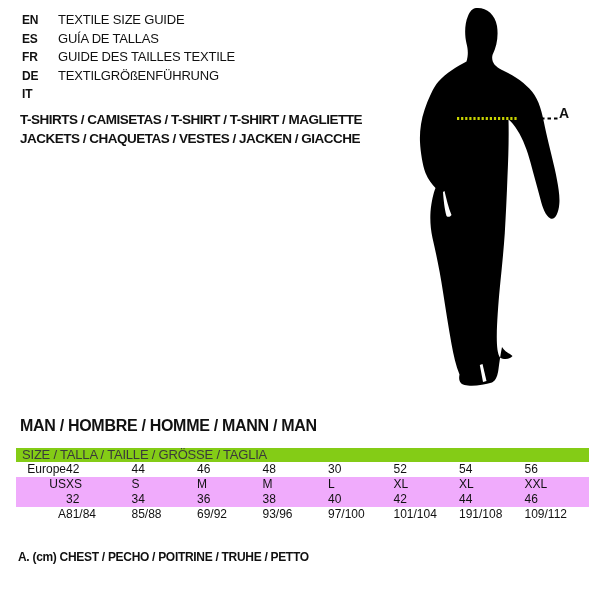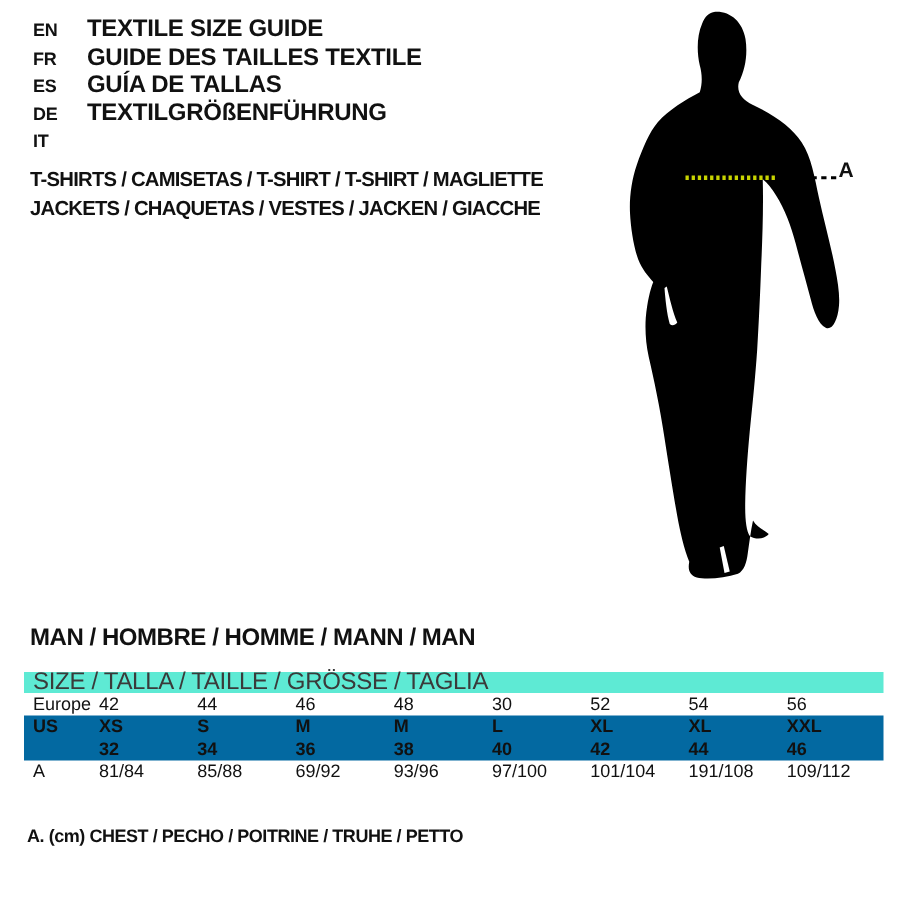--- a/index.html
+++ b/index.html
@@ -4,66 +4,66 @@
 <style>
   html,body{margin:0;padding:0;background:#fff;}
   #canvas{
     position:relative;width:589px;height:600px;background:#ffffff;overflow:hidden;
     font-family:"Liberation Sans",sans-serif;color:#111;
   }
   
   .lang-list{position:absolute;left:22px;top:11px;}
   .lang-row{display:flex;height:18.5px;line-height:18.5px;}
   .lang-code{width:36px;font-weight:bold;font-size:12px;letter-spacing:-0.2px;}
-  .lang-label{font-weight:bold;font-size:16px;letter-spacing:-0.2px;white-space:nowrap;}
+  .lang-label{font-weight:normal;font-size:13px;letter-spacing:-0.2px;white-space:nowrap;}
   
   .categories{position:absolute;left:20px;top:111px;}
   .cat-line{font-weight:bold;font-size:13.5px;letter-spacing:-0.5px;height:18.5px;line-height:18.5px;white-space:nowrap;}
   
   .figure-wrap{position:absolute;left:405px;top:5px;width:180px;height:390px;}
   .figure-wrap svg{display:block;width:180px;height:390px;}
   .body-fill{fill:#000;}
   .notch{fill:#fff;}
   .chest-dash{stroke:#c8d400;stroke-width:3;stroke-dasharray:2.2 1.9;fill:none;}
   .ext-dash{stroke:#000;stroke-width:2;stroke-dasharray:3.5 3;fill:none;}
   .measure-label{
     position:absolute;left:559px;top:105px;font-weight:bold;font-size:14px;line-height:16px;
   }
   
   .section-title{position:absolute;left:20px;top:417px;font-weight:bold;font-size:16px;letter-spacing:-0.3px;white-space:nowrap;}
   
   .size-table{position:absolute;left:16px;top:448px;width:574px;font-size:12px;}
   .t-header{
-    height:14px;line-height:14px;background:#5eead4;color:#3a3a3a;
-    padding-left:6px;letter-spacing:-0.2px;font-size:16px;white-space:nowrap;
+    height:14px;line-height:14px;background:#84cc16;color:#3a3a3a;
+    padding-left:6px;letter-spacing:-0.2px;font-size:13px;white-space:nowrap;
   }
   .t-row{display:grid;grid-template-columns:50px repeat(8,1fr);height:15px;line-height:15px;}
-  .t-row.stripe{background:#0369a1;font-weight:bold;}
-  .t-label{padding-left:6px;text-align:left;}
+  .t-row.stripe{background:#f0abfc;}
+  .t-label{padding-left:6px;text-align:right;}
   .t-cell{text-align:left;}
   
   .footnote{position:absolute;left:18px;top:550px;font-weight:bold;font-size:12px;letter-spacing:-0.3px;white-space:nowrap;}
 </style>
 </head>
 <body>
 
 <div id="canvas">
 
   <div class="lang-list">
     <div class="lang-row">
       <span class="lang-code">EN</span>
       <span class="lang-label">TEXTILE SIZE GUIDE</span>
     </div>
     <div class="lang-row">
+      <span class="lang-code">ES</span>
+      <span class="lang-label">GUÍA DE TALLAS</span>
+    </div>
+    <div class="lang-row">
       <span class="lang-code">FR</span>
       <span class="lang-label">GUIDE DES TAILLES TEXTILE</span>
-    </div>
-    <div class="lang-row">
-      <span class="lang-code">ES</span>
-      <span class="lang-label">GUÍA DE TALLAS</span>
     </div>
     <div class="lang-row">
       <span class="lang-code">DE</span>
       <span class="lang-label">TEXTILGRÖßENFÜHRUNG</span>
     </div>
     <div class="lang-row">
       <span class="lang-code">IT</span>
     </div>
   </div>
 

